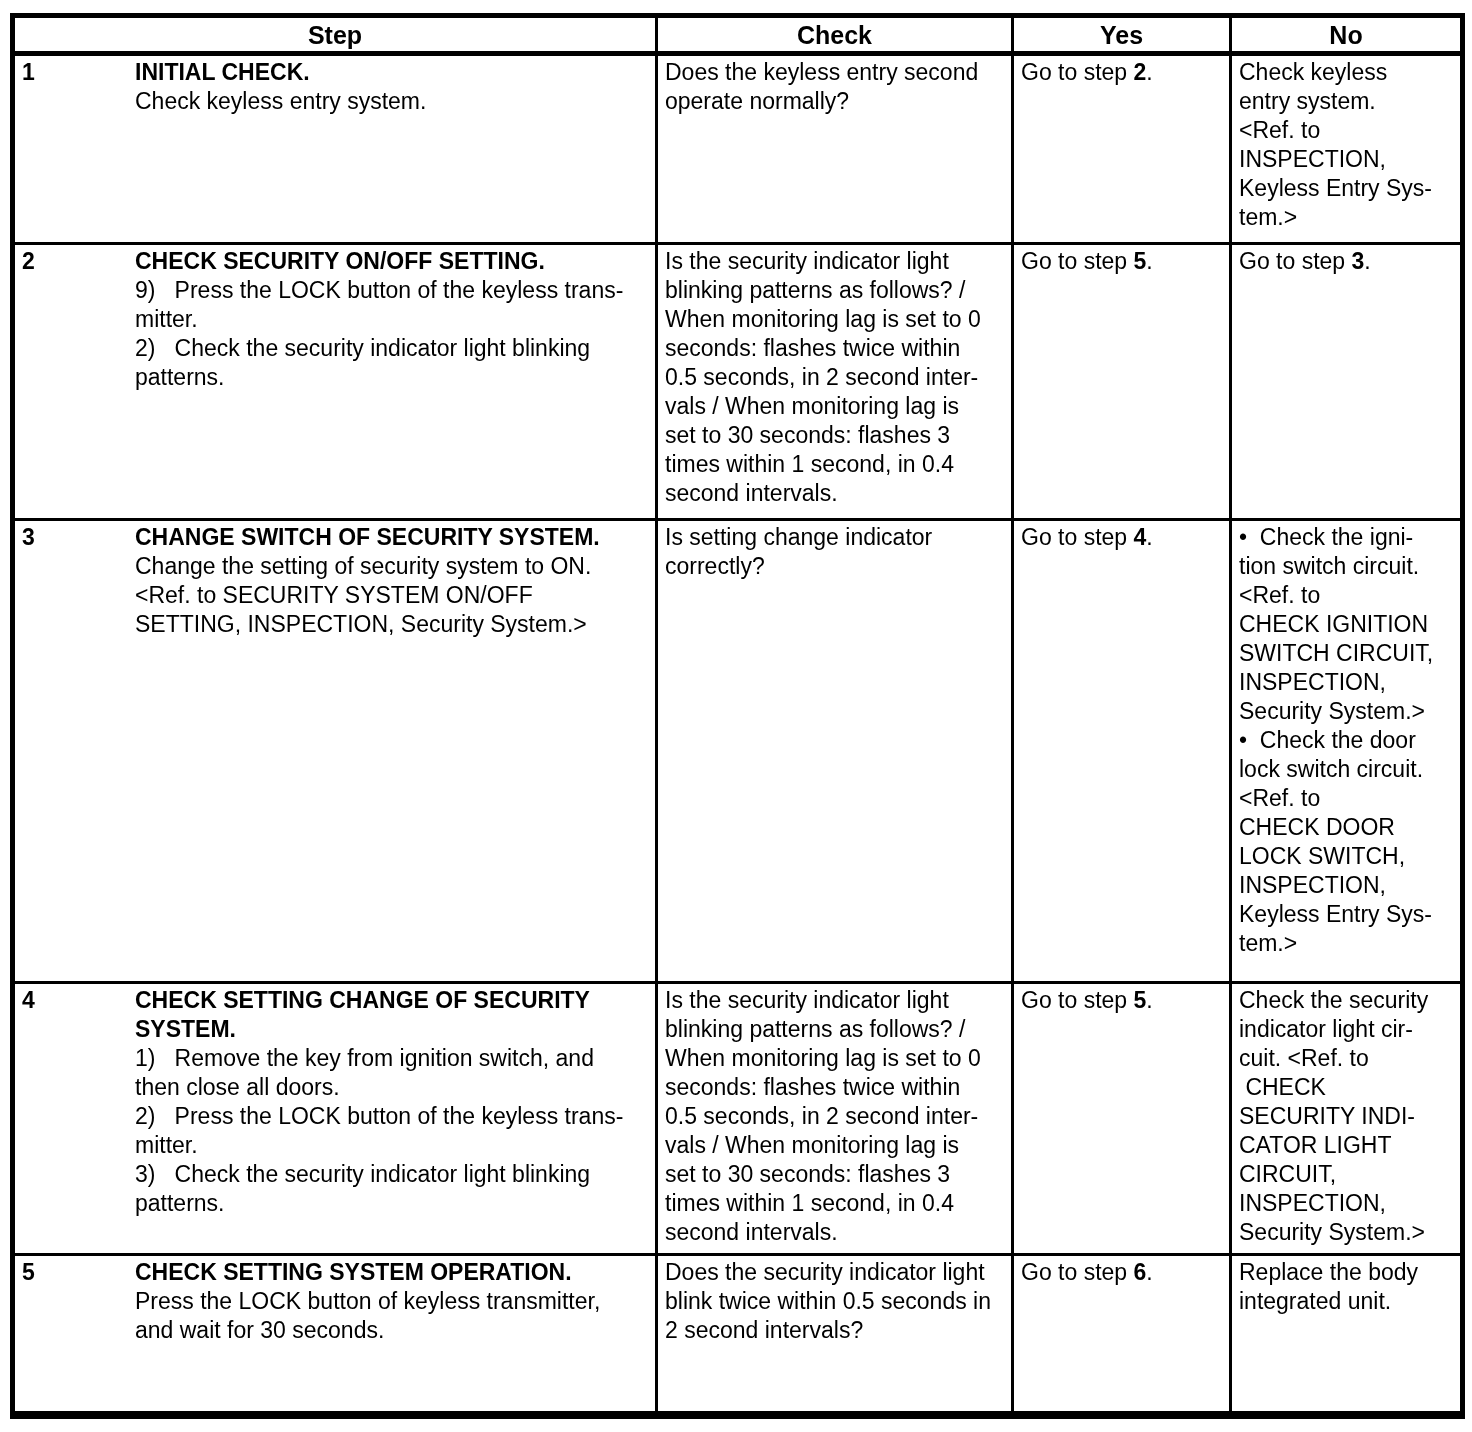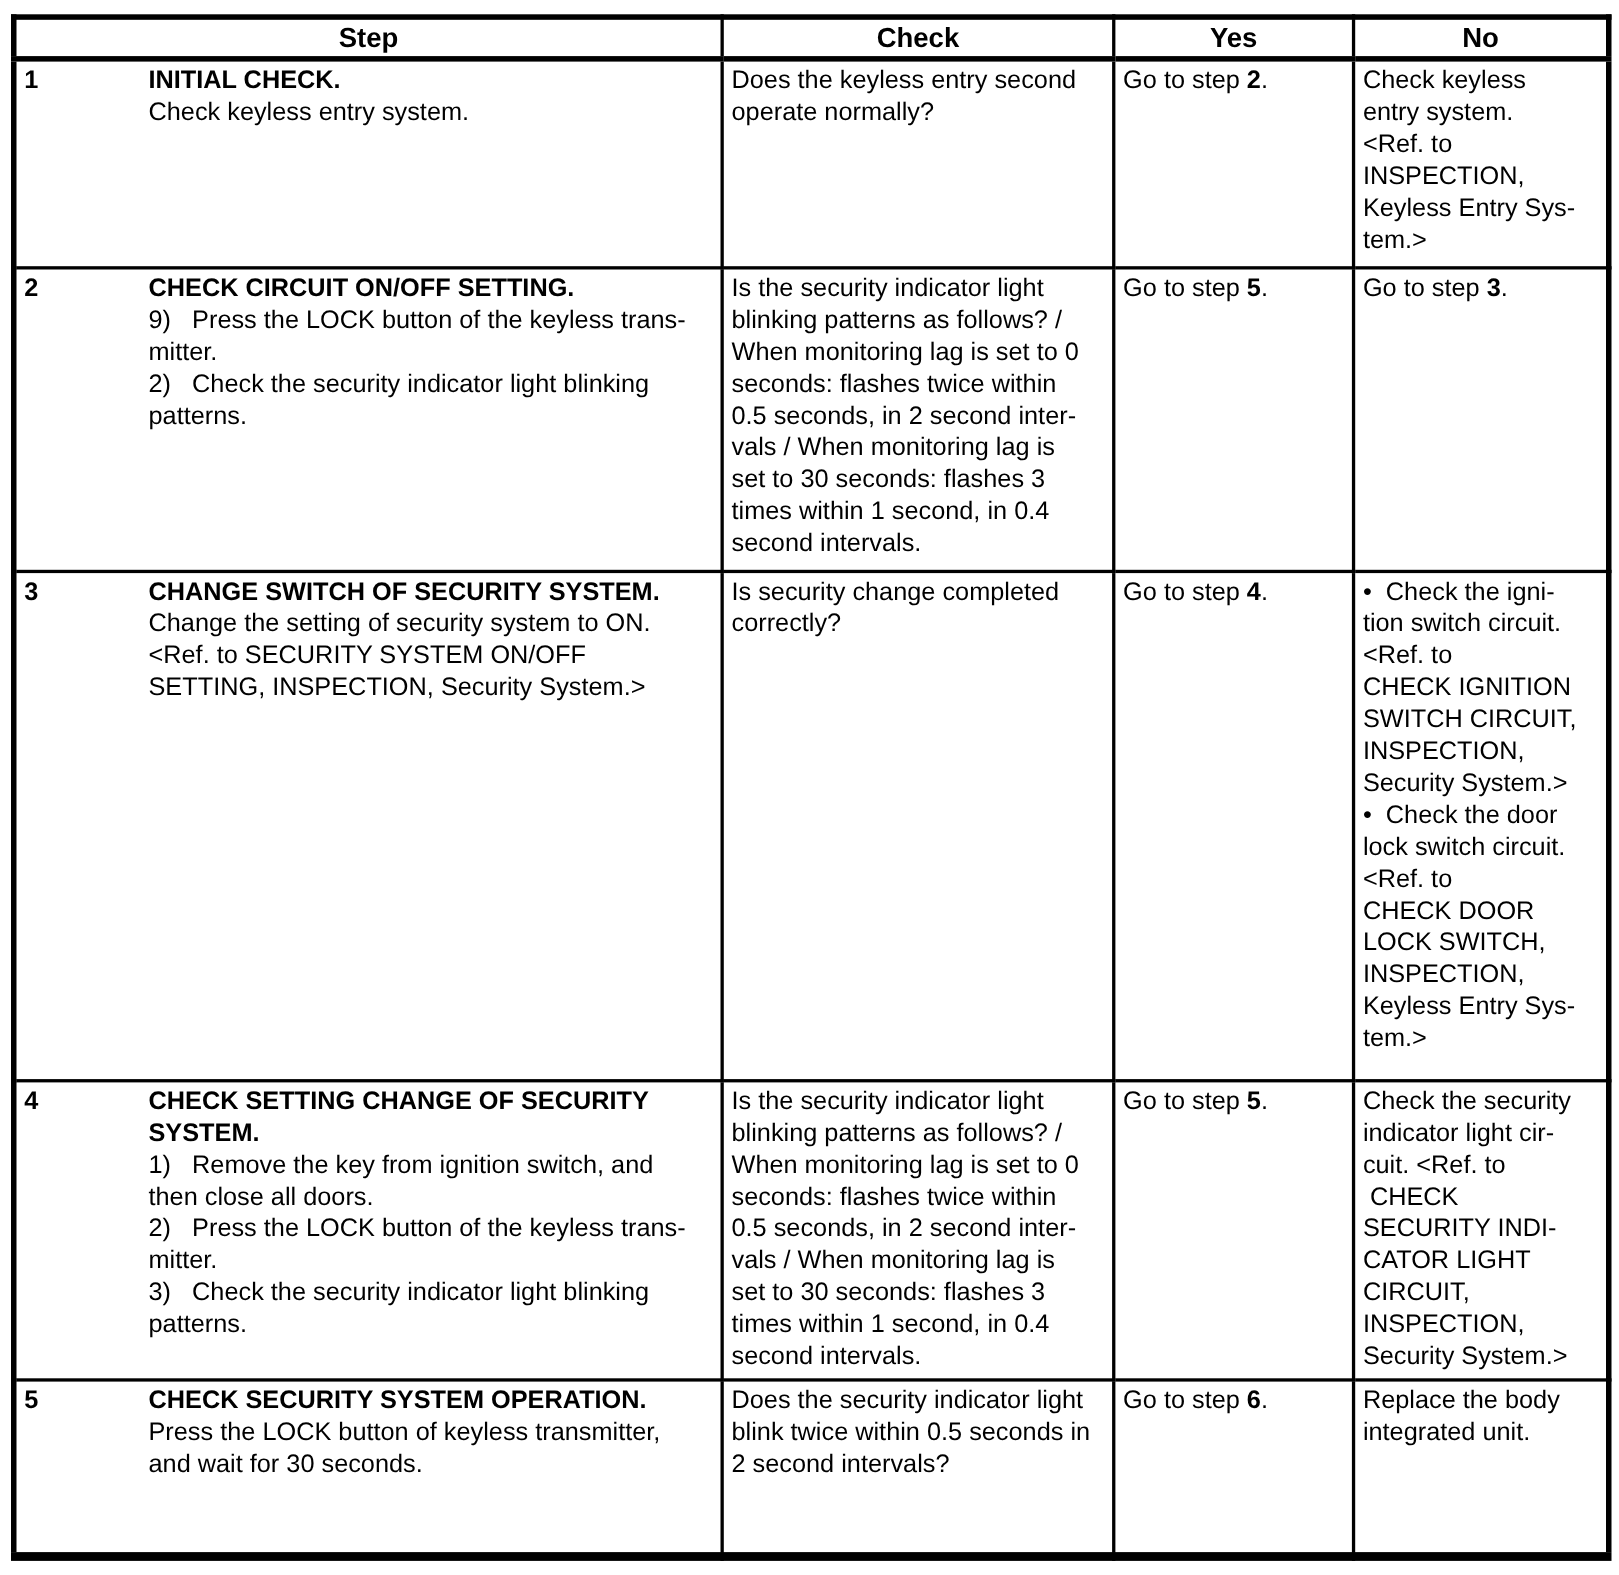--- a/index.html
+++ b/index.html
@@ -95,21 +95,21 @@
 INSPECTION,
 Keyless Entry Sys-
 tem.&gt;</span><span class="b"></span><span></span></td>
       </tr>
 
       <tr class="r2">
         <td class="stepcell">
           <div class="step-flex">
             <div class="stepnum">2</div>
             <div class="stepdesc">
-              <div class="steptitle">CHECK CIRCUIT ON/OFF SETTING.</div>
+              <div class="steptitle">CHECK SECURITY ON/OFF SETTING.</div>
               <div class="stepbody">9)   Press the LOCK button of the keyless trans-
 mitter.
 2)   Check the security indicator light blinking
 patterns.</div>
             </div>
           </div>
         </td>
         <td>
             <div class="pre">Is the security indicator light
 blinking patterns as follows? /
@@ -131,21 +131,21 @@
             <div class="stepnum">3</div>
             <div class="stepdesc">
               <div class="steptitle">CHANGE SWITCH OF SECURITY SYSTEM.</div>
               <div class="stepbody">Change the setting of security system to ON.
 &lt;Ref. to SECURITY SYSTEM ON/OFF
 SETTING, INSPECTION, Security System.&gt;</div>
             </div>
           </div>
         </td>
         <td>
-            <div class="pre">Is security change completed
+            <div class="pre">Is setting change indicator
 correctly?</div>
           </td>
         <td><span class="pre">Go to step </span><span class="b">4</span><span>.</span></td>
         <td><span class="pre">•  Check the igni-
 tion switch circuit.
 &lt;Ref. to
 CHECK IGNITION
 SWITCH CIRCUIT,
 INSPECTION,
 Security System.&gt;
@@ -196,21 +196,21 @@
 CIRCUIT,
 INSPECTION,
 Security System.&gt;</span><span class="b"></span><span></span></td>
       </tr>
 
       <tr class="r5">
         <td class="stepcell">
           <div class="step-flex">
             <div class="stepnum">5</div>
             <div class="stepdesc">
-              <div class="steptitle">CHECK SECURITY SYSTEM OPERATION.</div>
+              <div class="steptitle">CHECK SETTING SYSTEM OPERATION.</div>
               <div class="stepbody">Press the LOCK button of keyless transmitter,
 and wait for 30 seconds.</div>
             </div>
           </div>
         </td>
         <td>
             <div class="pre">Does the security indicator light
 blink twice within 0.5 seconds in
 2 second intervals?</div>
           </td>

